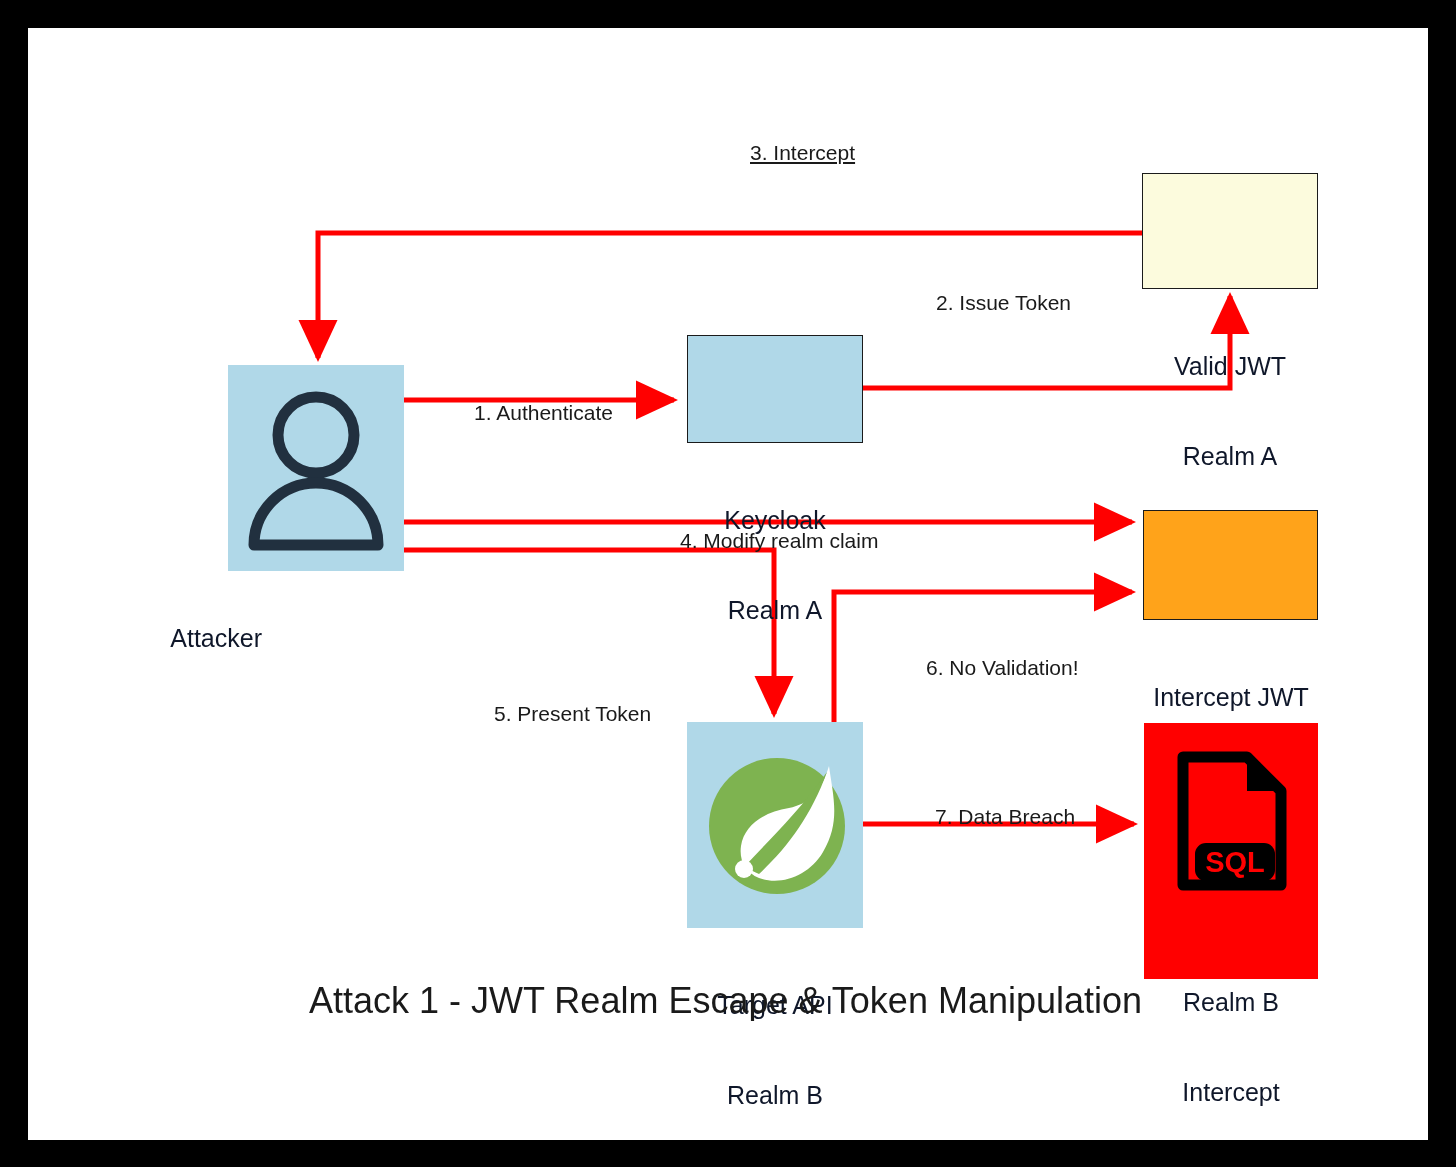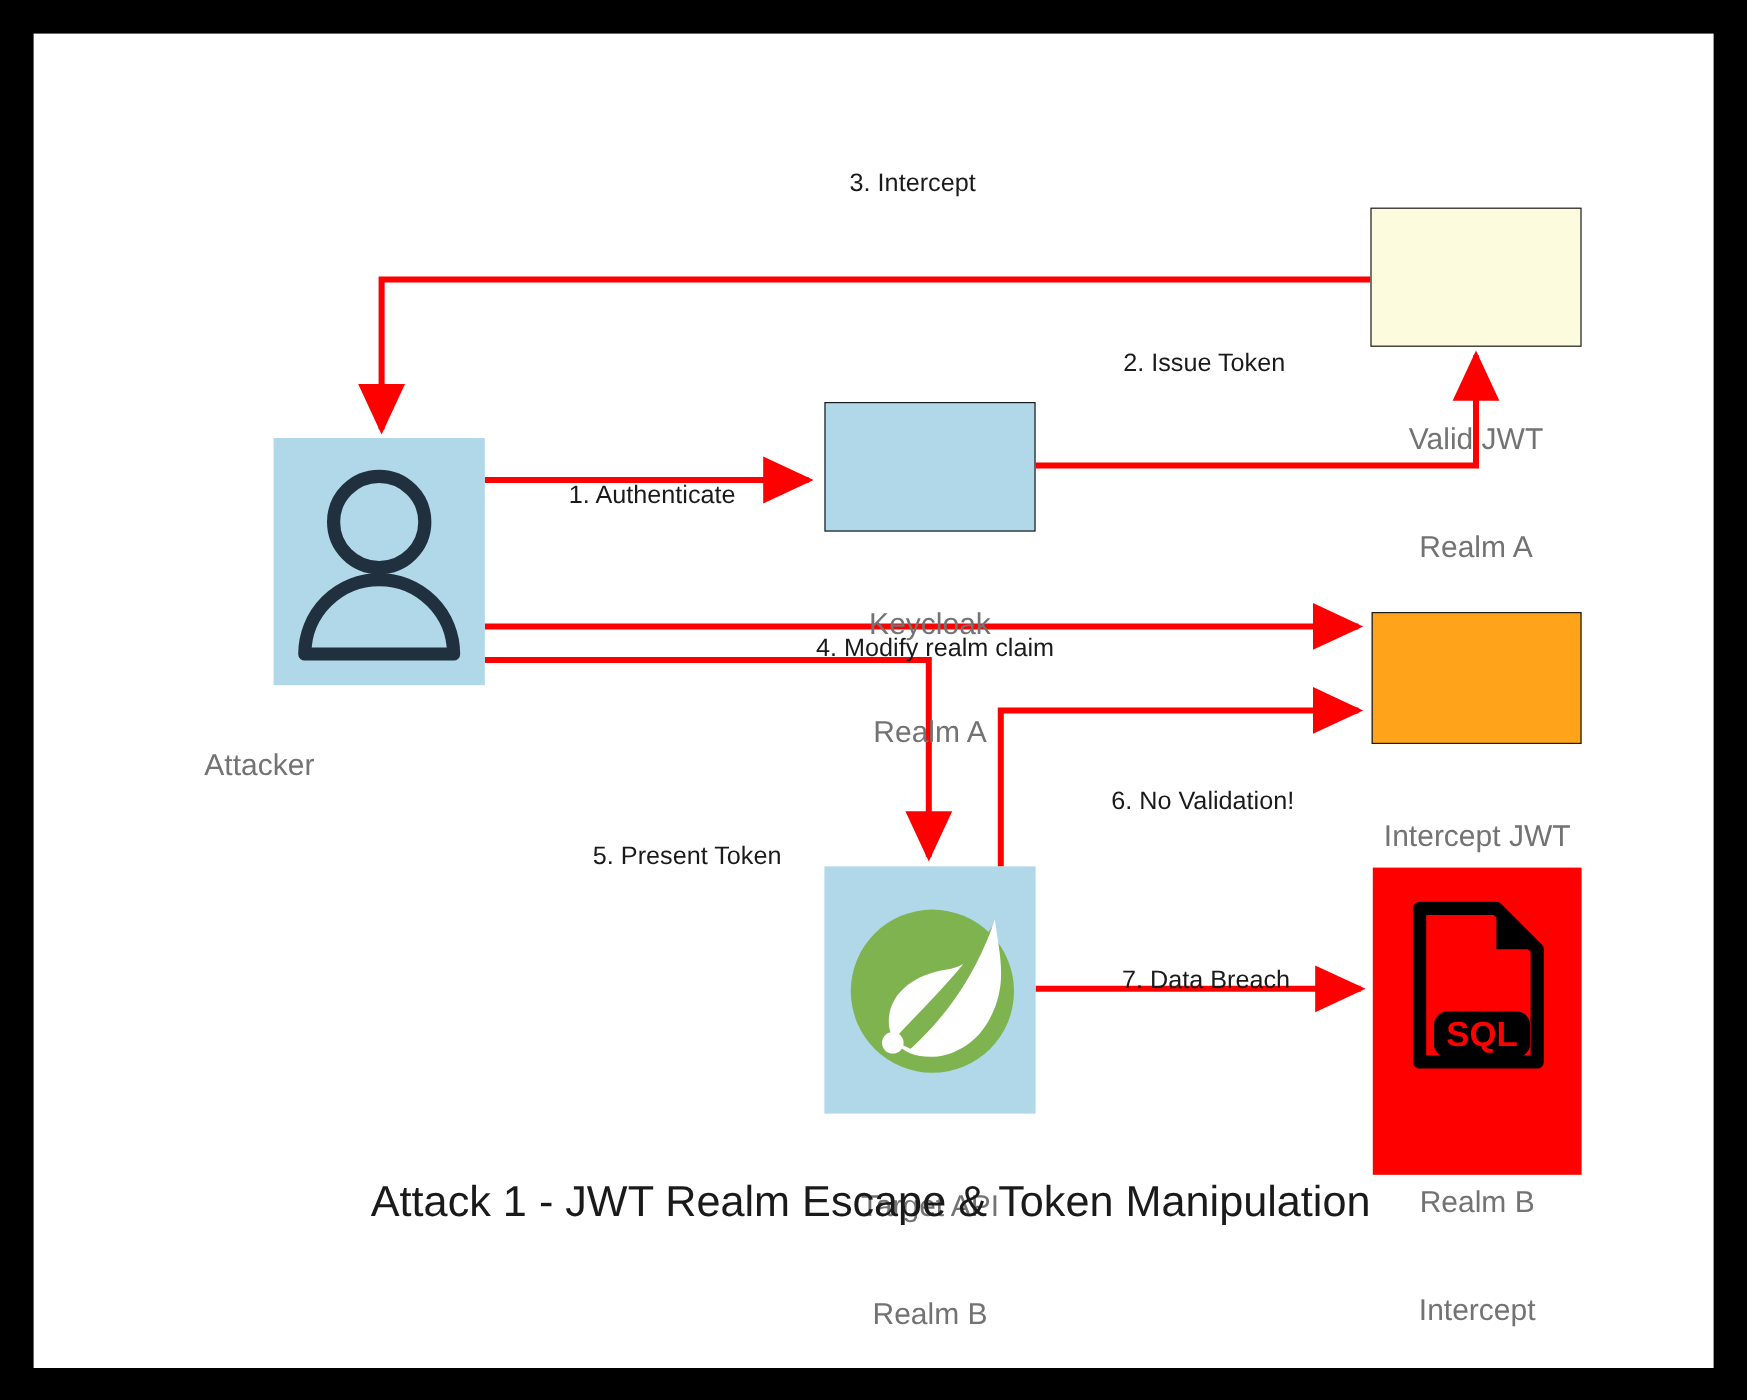--- a/index.html
+++ b/index.html
@@ -32,21 +32,21 @@
   .node-box {
     position: absolute;
     box-sizing: border-box;
   }
   .bordered {
     border: 1.5px solid #1b1b1b;
   }
   .node-label {
     position: absolute;
     text-align: center;
-    color: #737373;
+    color: #0f172a;
     font-size: 25px;
     line-height: 30px;
     white-space: pre;
     font-family: "Liberation Sans", sans-serif;
   }
   .edge-label {
     position: absolute;
     color: #1a1a1a;
     font-size: 21px;
     line-height: 24px;
@@ -152,21 +152,21 @@
     </div>
     <div class="node-label" style="left:1095px; top:899px; width:216px;">
       <div>Realm B</div>
       <div>Intercept</div>
     </div>
 
     <div class="edge-label" style="left:446px; top:373px;">1. Authenticate</div>
 
     <div class="edge-label" style="left:908px; top:263px;">2. Issue Token</div>
 
-    <div class="edge-label" style="left:680px; top:113px;">3. Intercept</div>
+    <div class="edge-label" style="left:722px; top:113px;text-decoration:underline;">3. Intercept</div>
 
     <div class="edge-label" style="left:652px; top:501px;">4. Modify realm claim</div>
 
     <div class="edge-label" style="left:438px; top:674px;margin-left:28px;">5. Present Token</div>
 
     <div class="edge-label" style="left:898px; top:628px;">6. No Validation!</div>
 
     <div class="edge-label" style="left:907px; top:777px;">7. Data Breach</div>
 
     <div id="diagram-title" style="left:281px; top:952px;">Attack 1 - JWT Realm Escape &amp; Token Manipulation</div>

